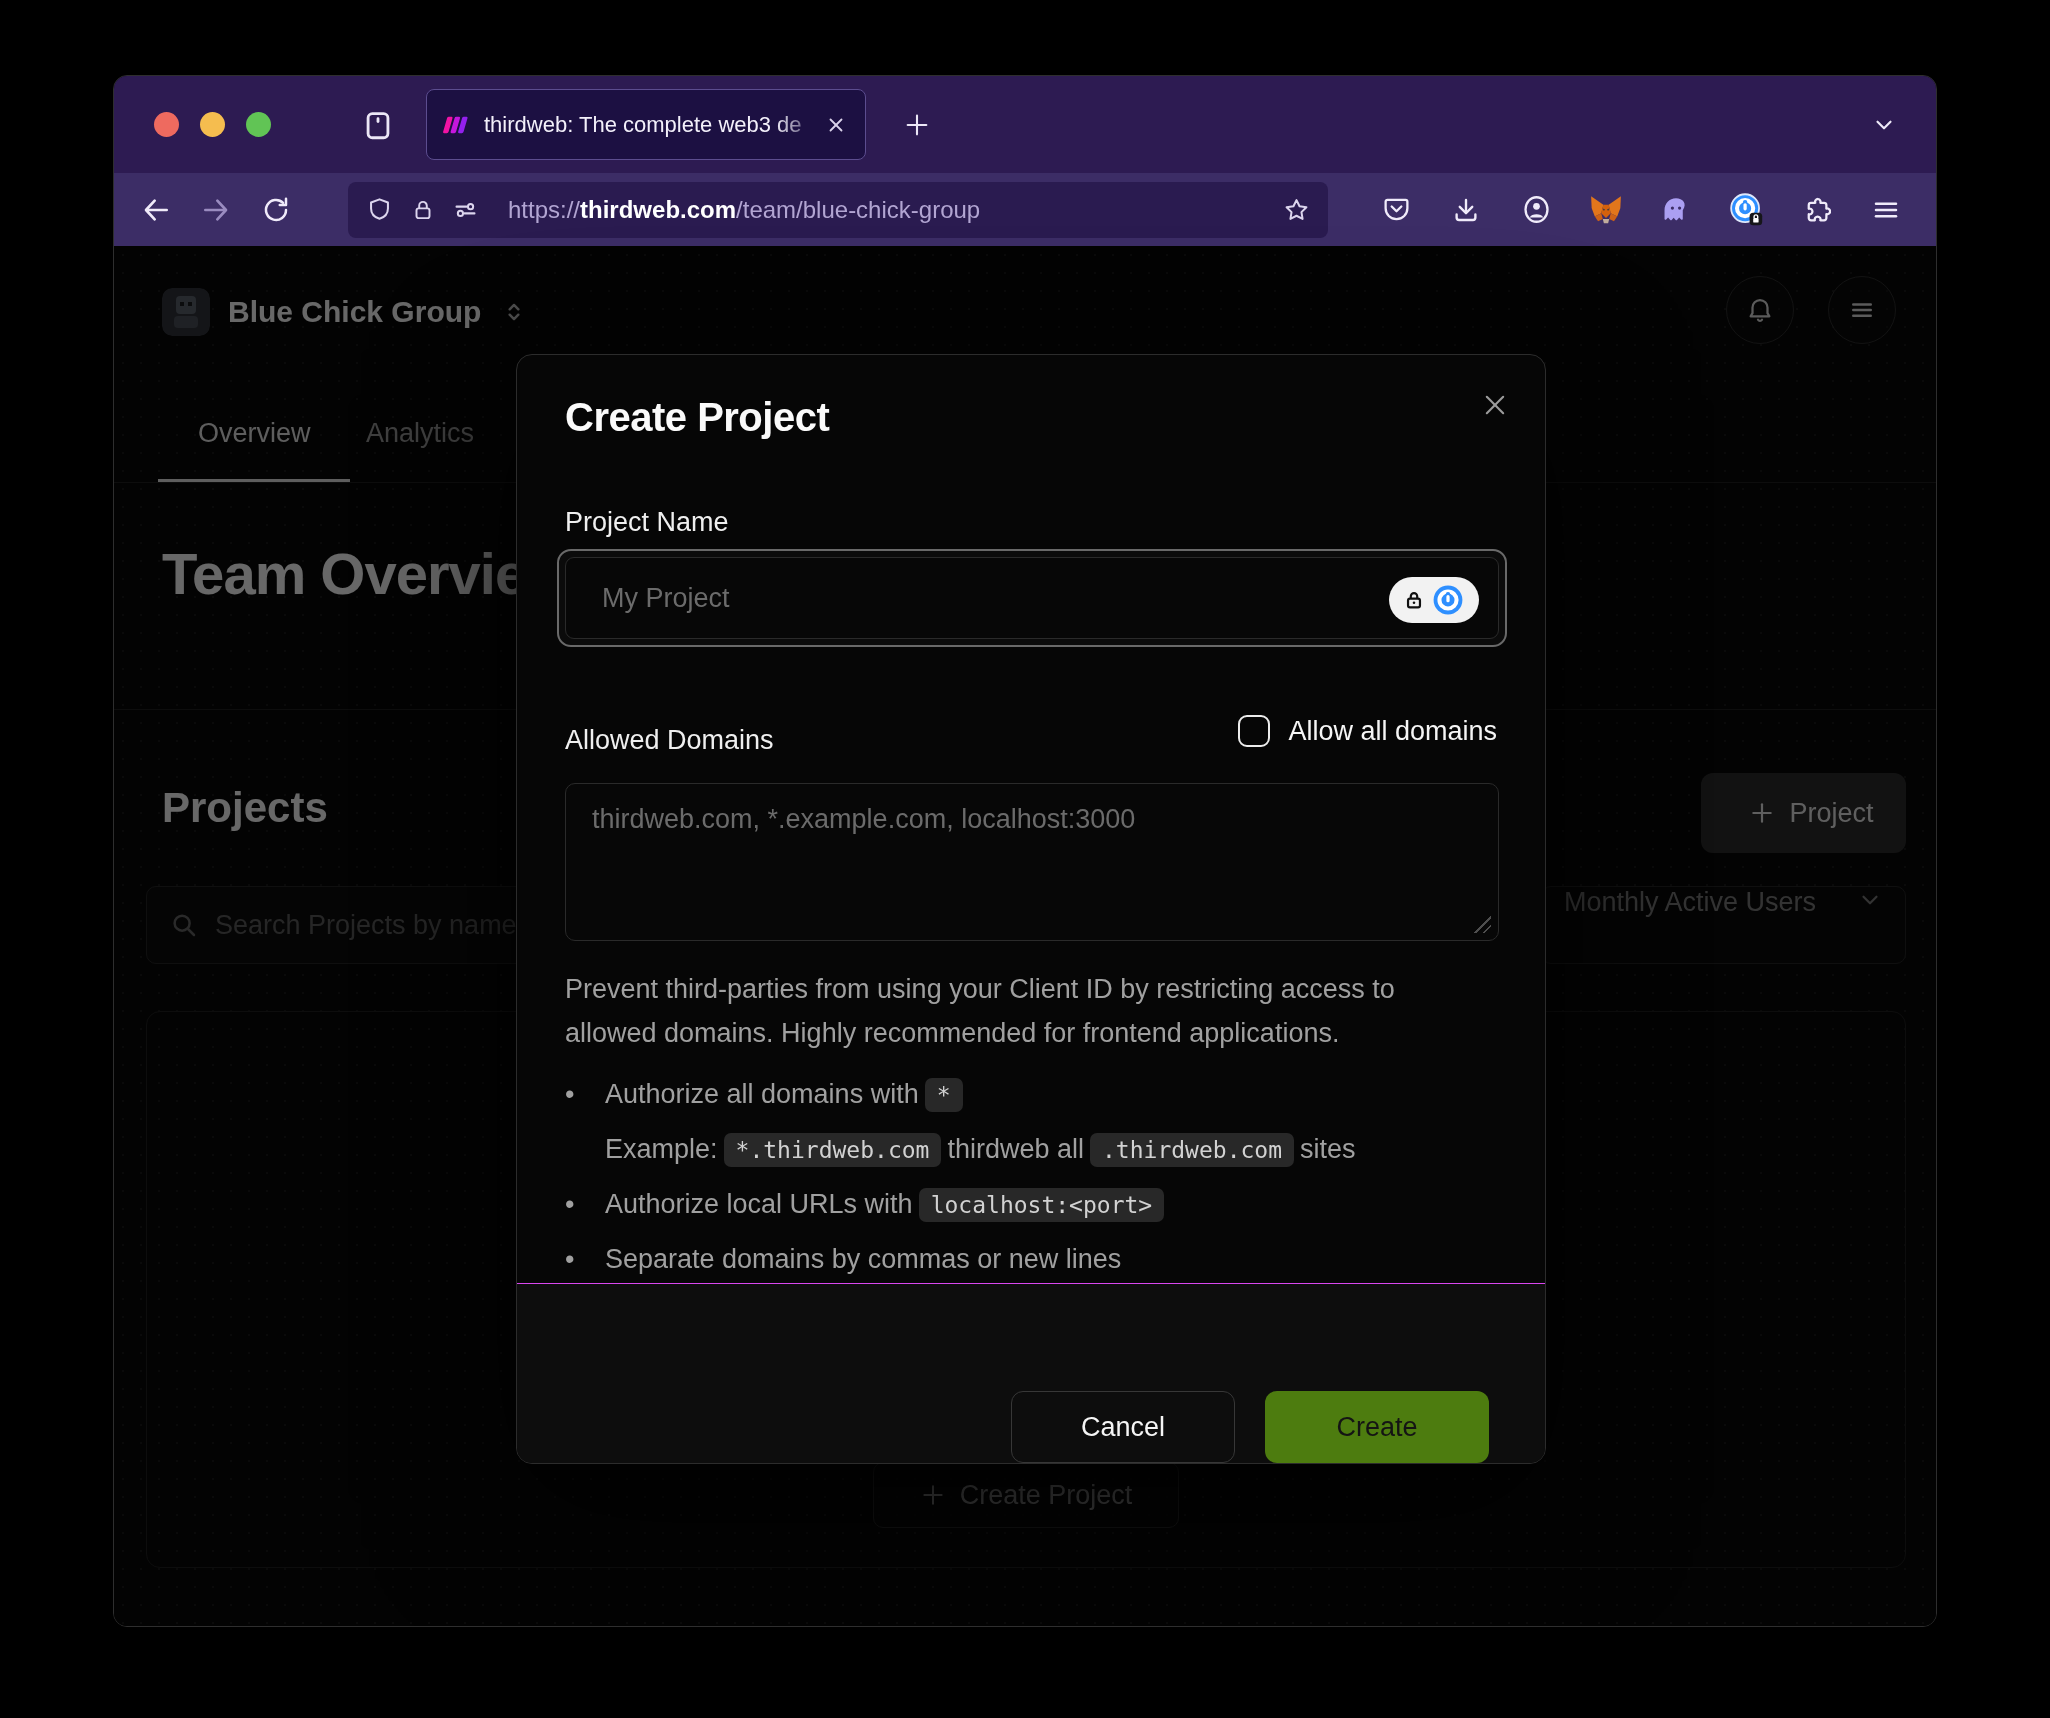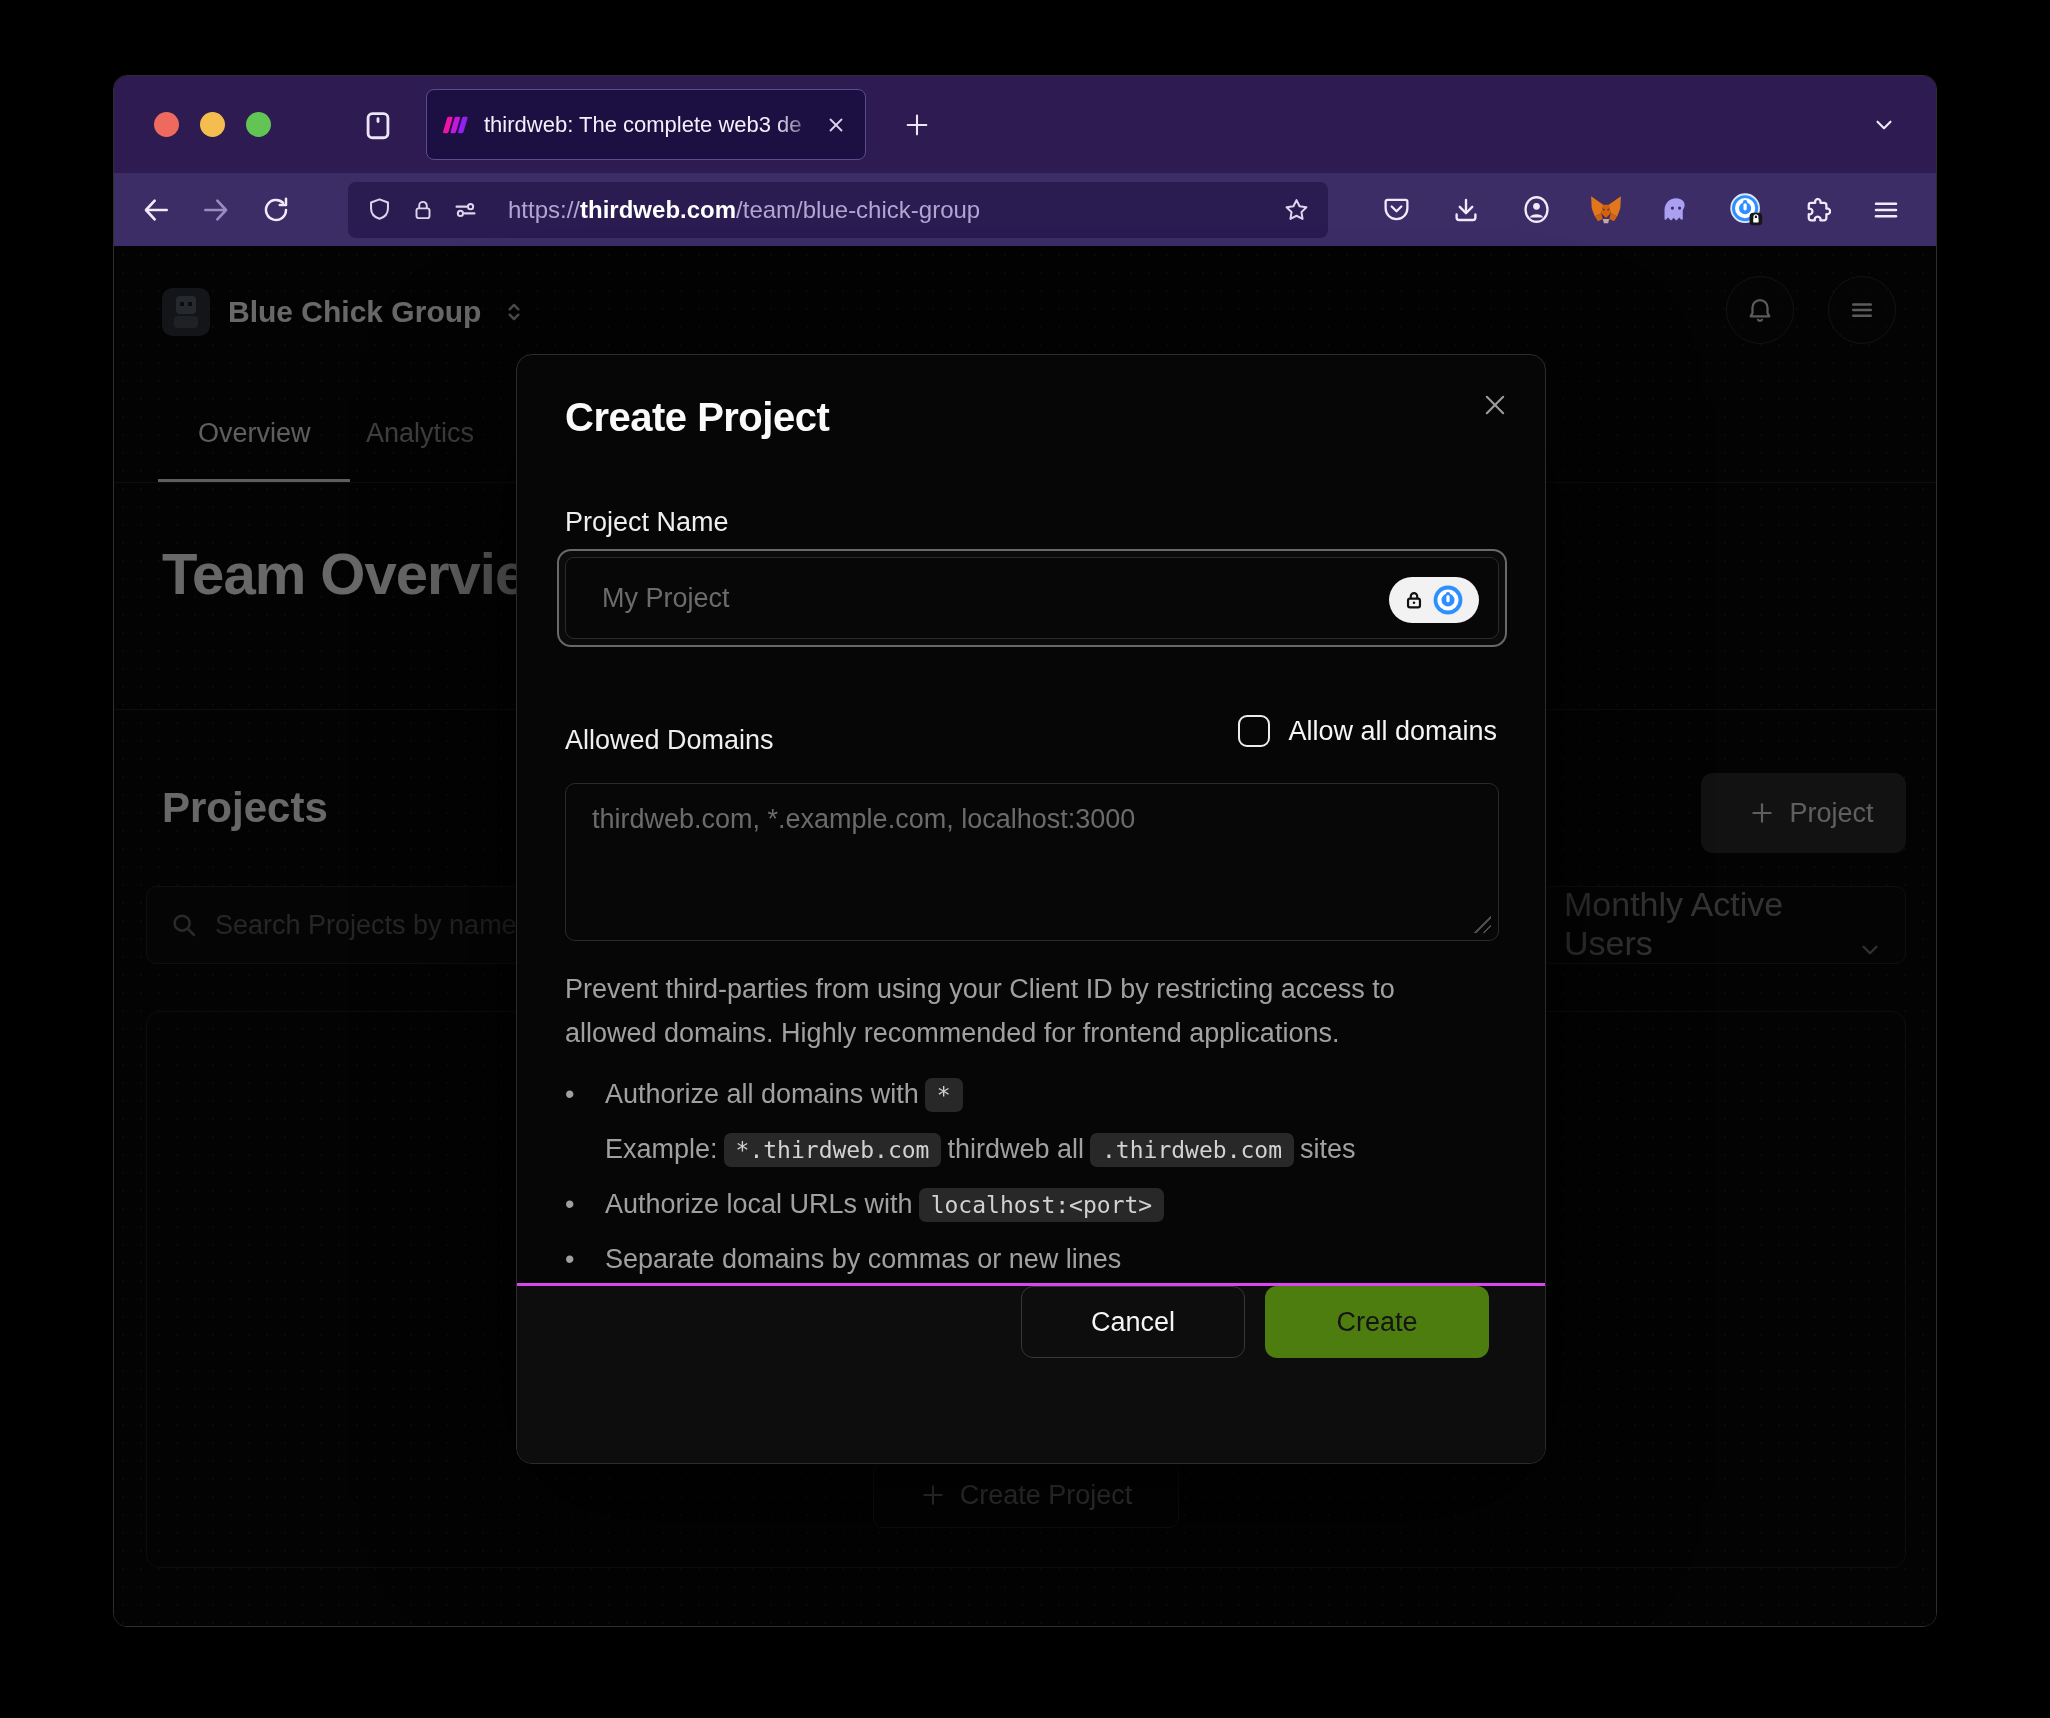--- a/index.html
+++ b/index.html
@@ -70,22 +70,22 @@
   .add-project { position:absolute; left:1587px; top:527px; width:205px; height:80px; background:#2b2b2b;
                  border-radius:12px; color:#d9d9d9; font-size:27px; display:flex; align-items:center;
                  justify-content:center; gap:14px; border:none; font-family:inherit;padding-left:16px; }
   .search-box { position:absolute; left:32px; top:640px; width:1390px; height:78px; background:#0c0c0c;
                 border:1px solid #242424; border-radius:10px; display:flex; align-items:center;
                 padding:0 22px; gap:16px; color:#606060; }
   .search-box input { flex:1; background:transparent; border:none; outline:none; font-size:27px;
                 color:#ddd; font-family:inherit; }
   .search-box input::placeholder { color:#585858; }
   .mau { position:absolute; left:1427px; top:640px; width:365px; height:78px; border:1px solid #242424;
-         border-radius:10px; display:flex; align-items:flex-end; justify-content:space-between;
-         padding:0 22px; color:#757575; font-size:34px; background:#0b0b0b; }
+         border-radius:10px; display:flex; align-items:flex-start; justify-content:space-between;
+         padding:0 22px; color:#757575; font-size:27px; background:#0b0b0b; }
   .empty-box { position:absolute; left:32px; top:765px; width:1760px; height:557px;
                border:1px solid #1e1e1e; border-radius:14px; }
   .create-project { position:absolute; left:759px; top:1216px; width:306px; height:66px;
                     border:1px solid #2a2a2a; border-radius:10px; background:rgba(12,12,12,.7);
                     color:#9a9a9a; font-size:27px; display:flex; align-items:center;
                     justify-content:center; gap:14px; font-family:inherit; }
   .overlay { position:absolute; inset:0; background:rgba(0,0,0,0.56); }
 
   
   .modal { position:absolute; left:402px; top:278px; width:1030px; height:1110px; background:#060606;
@@ -116,22 +116,22 @@
              clip-path:polygon(100% 0, 100% 100%, 0 100%); }
   .m-help { position:absolute; left:48px; top:612px; width:928px; font-size:27px; line-height:1.64;
             color:#a0a0a0; }
   .m-bullets { position:absolute; left:48px; top:712px; width:935px; font-size:27px; color:#a0a0a0; }
   .b-line { display:flex; line-height:54px; }
   .b-dot { width:40px; flex:none; }
   .b-cont { margin-left:40px; line-height:54px; }
   code.chip { font-family:"DejaVu Sans Mono", monospace; font-size:23px; background:#282828;
               color:#d2d2d2; border-radius:7px; padding:4px 12px; margin:0 6px; white-space:nowrap; }
   .m-footer { position:absolute; left:0; right:0; bottom:0; height:180px; background:#0d0d0d;
-              border-top:3px solid #d946ef; border-radius:0 0 15px 15px; display:flex;
-              align-items:flex-start; justify-content:flex-end; gap:20px; padding-right:56px; }
+              border-top:1px solid #d946ef; border-radius:0 0 15px 15px; display:flex;
+              align-items:flex-end; justify-content:flex-end; gap:30px; padding-right:56px; }
   .btn-cancel { width:224px; height:72px; border:1px solid #373737; border-radius:12px;
                 background:transparent; color:#f5f5f5; font-size:27px; font-family:inherit; }
   .btn-create { width:224px; height:72px; border:none; border-radius:12px; background:#4d7c0f;
                 color:#141414; font-size:27px; font-weight:500; font-family:inherit; }
   svg { display:block; }
 </style>
 </head>
 <body>
 
 <div class="stage">

